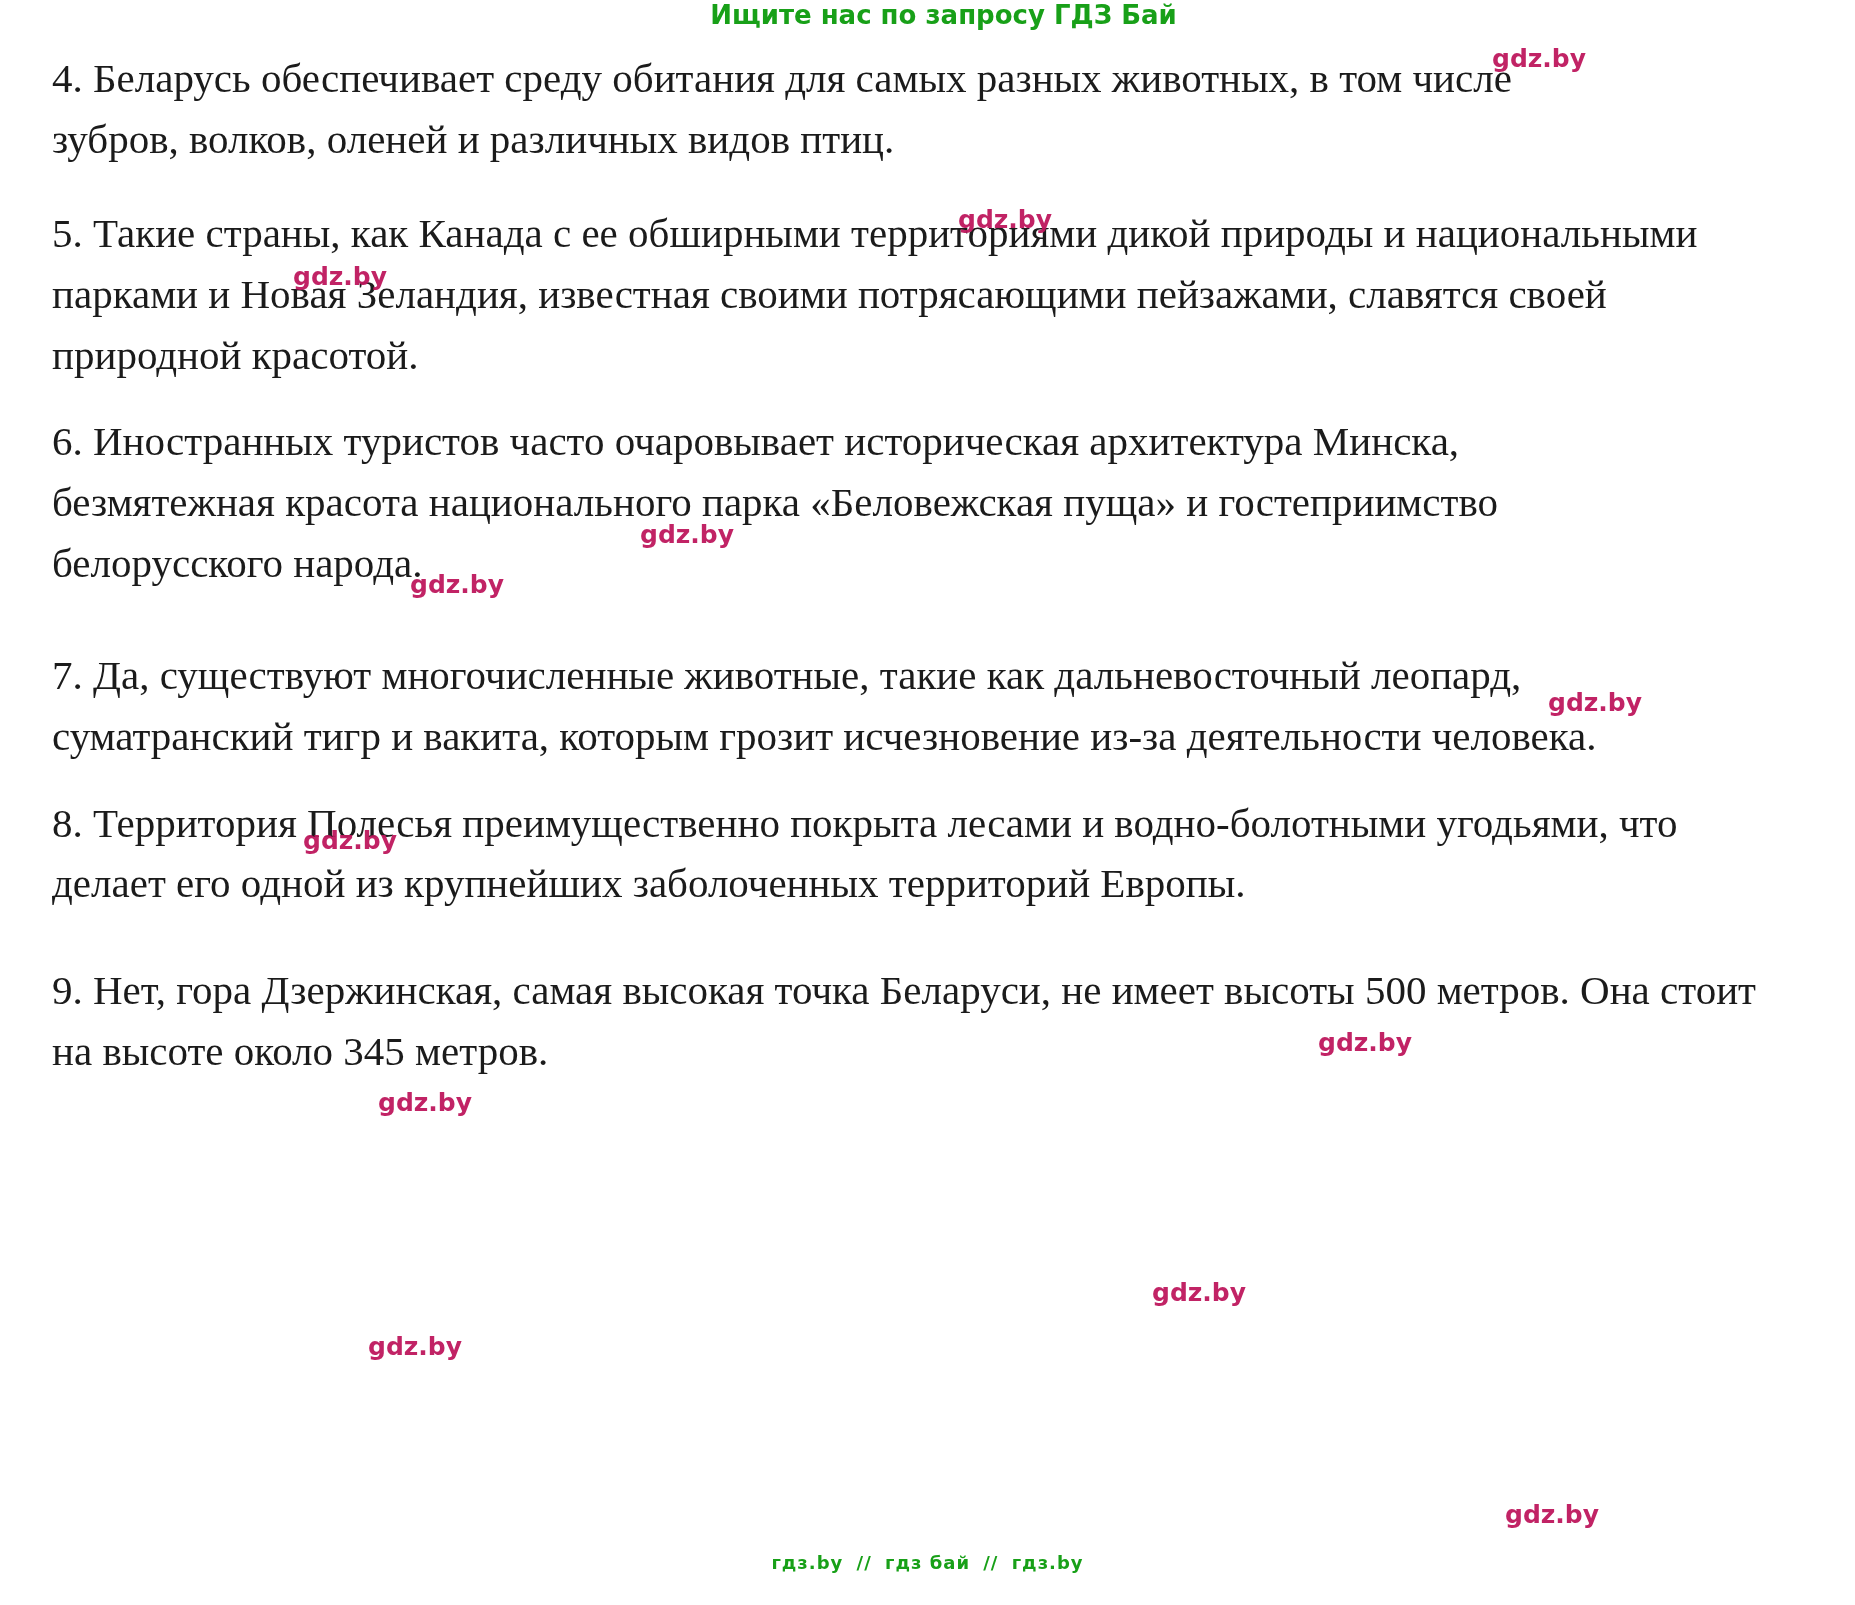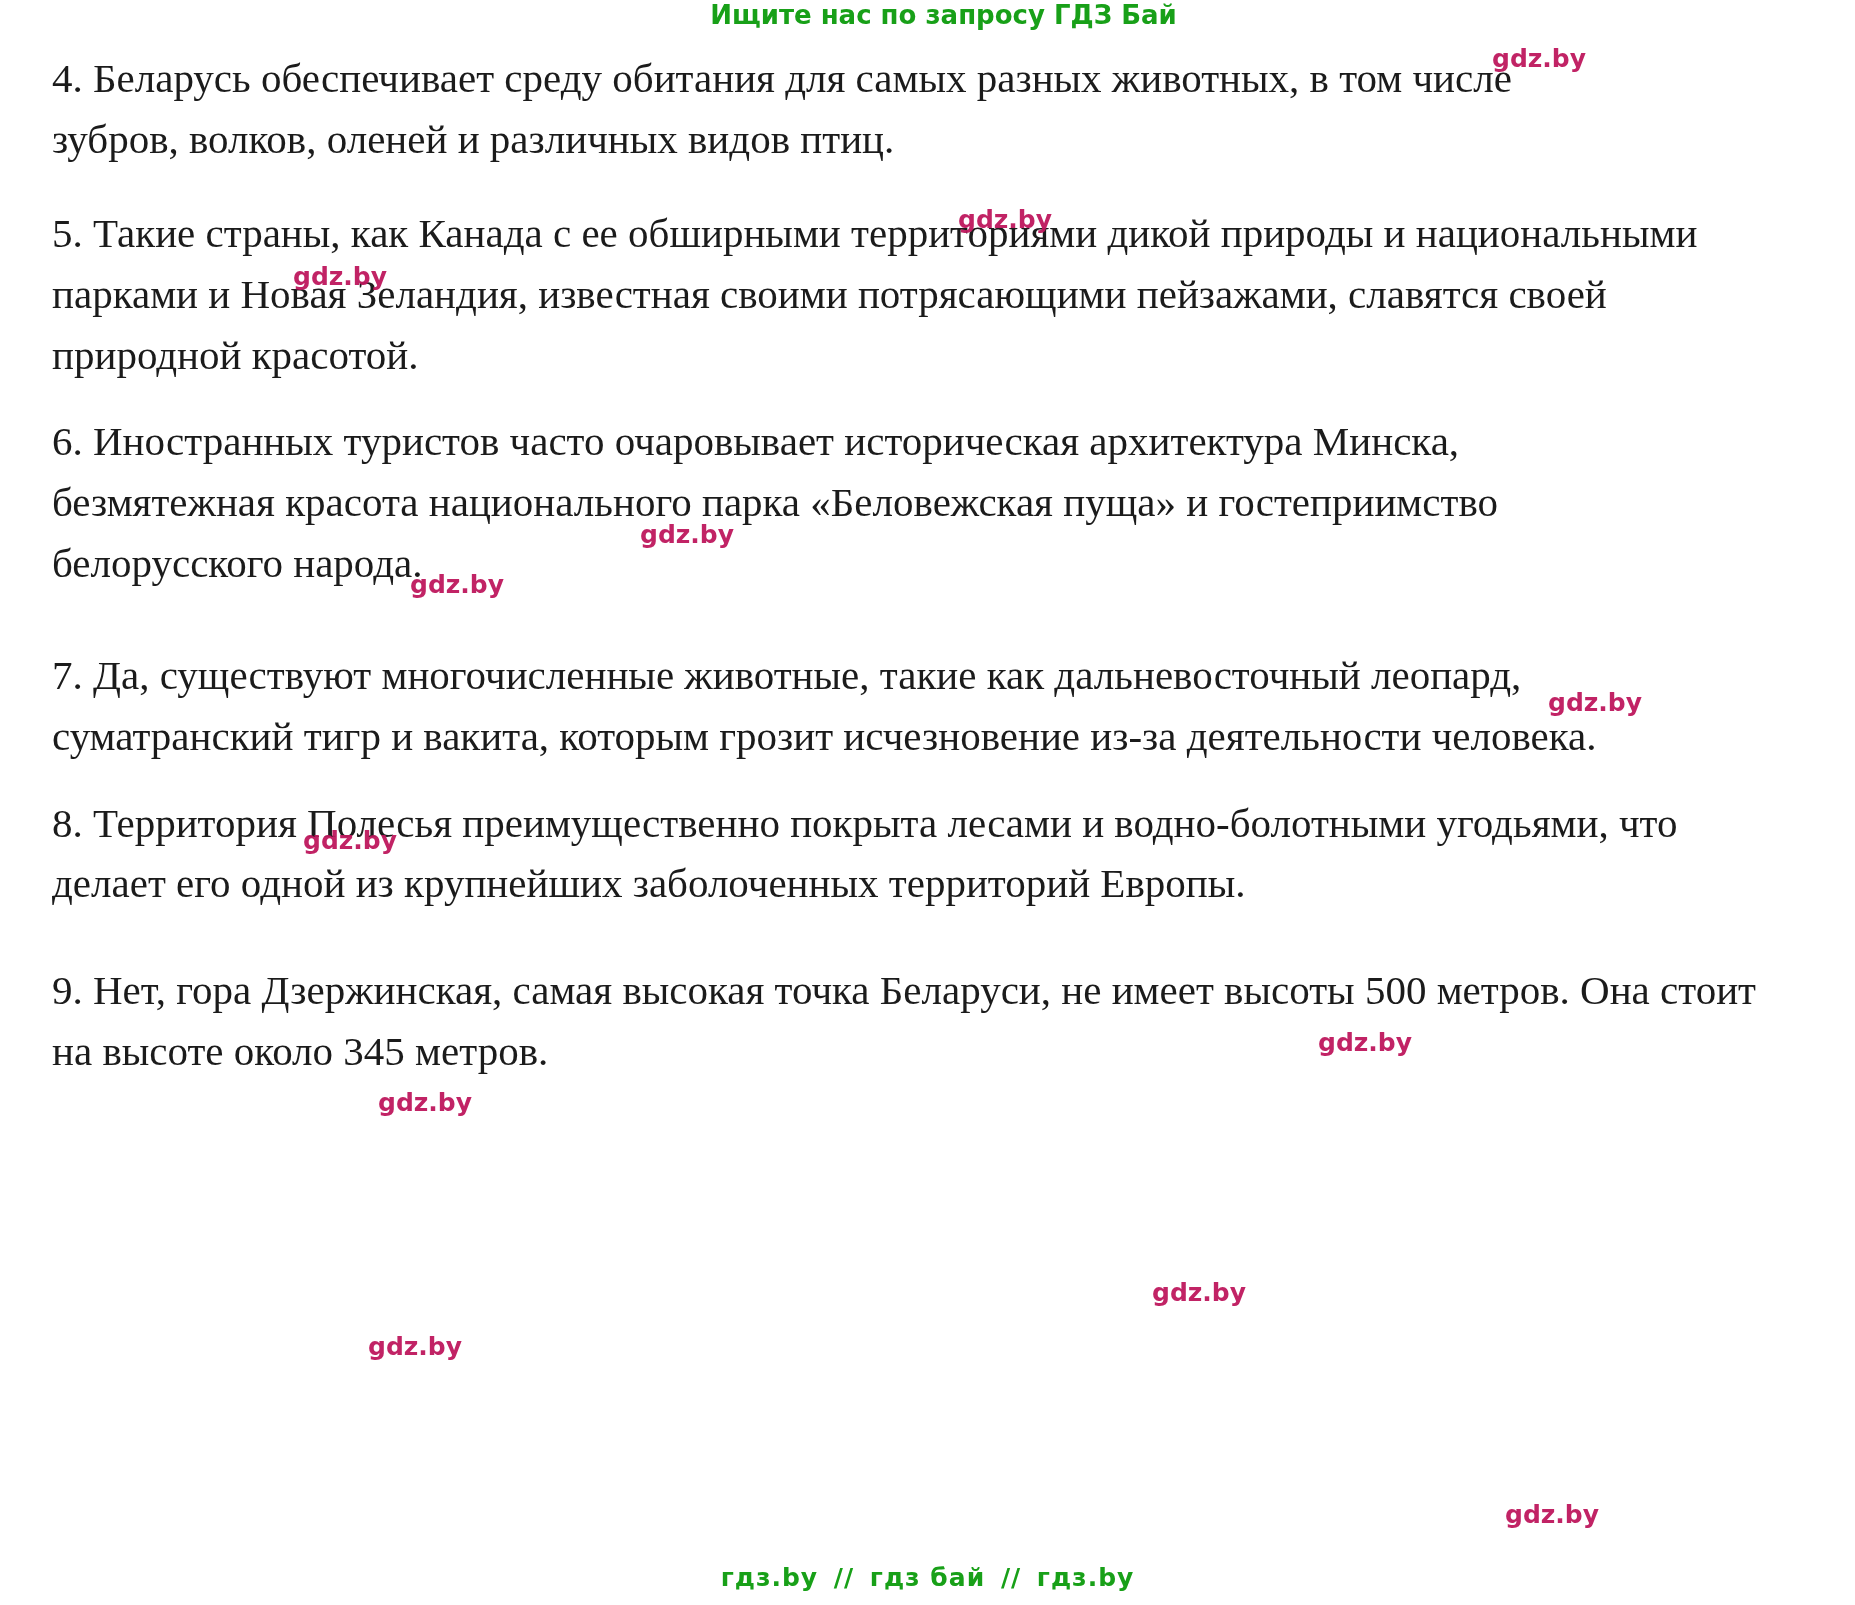--- a/index.html
+++ b/index.html
@@ -67,25 +67,25 @@
     font-weight: bold;
     color: #be185d;
     opacity: 0.95;
     pointer-events: none;
     white-space: nowrap;
   }
 
   .bottom-bar {
     position: absolute;
     left: 0;
-    bottom: 13px;
+    bottom: 32px;
     width: 100%;
     text-align: center;
     font-family: "DejaVu Sans", sans-serif;
-    font-size: 25px;
+    font-size: 18px;
     font-weight: bold;
     color: #18a018;
     letter-spacing: 1px;
   }
   .bottom-bar .sep { color: #18a018; padding: 0 6px; }
 </style>
 </head>
 <body>
 
 <div class="page">

